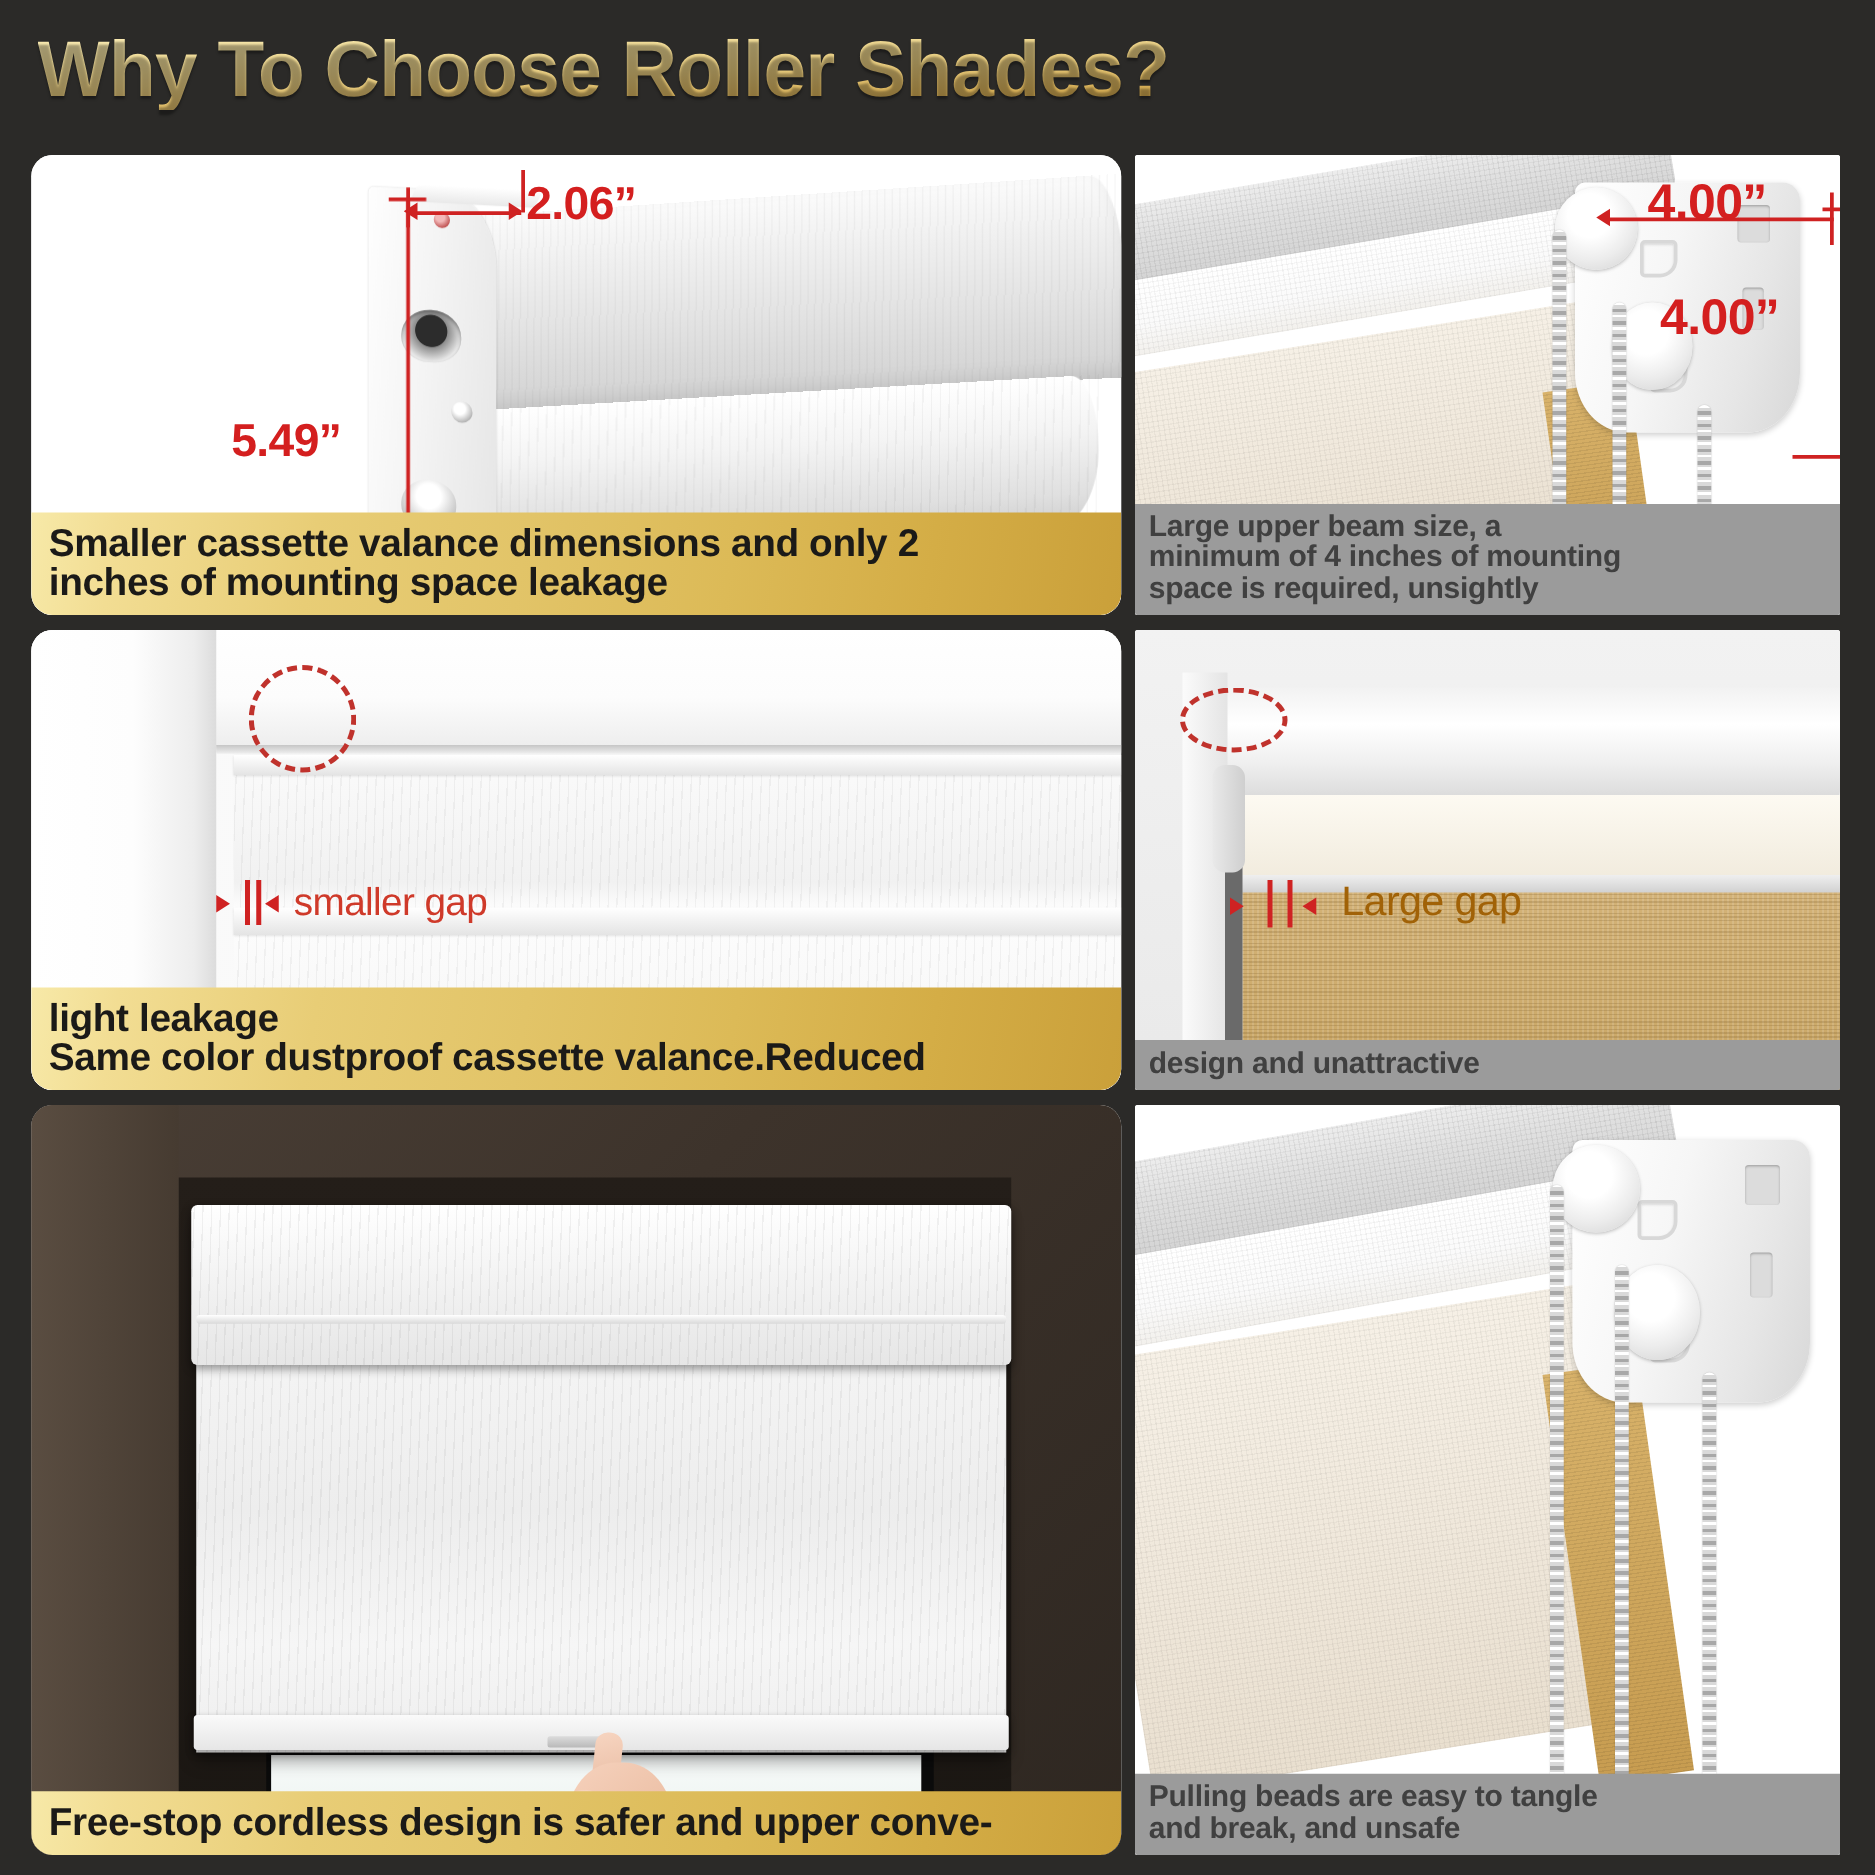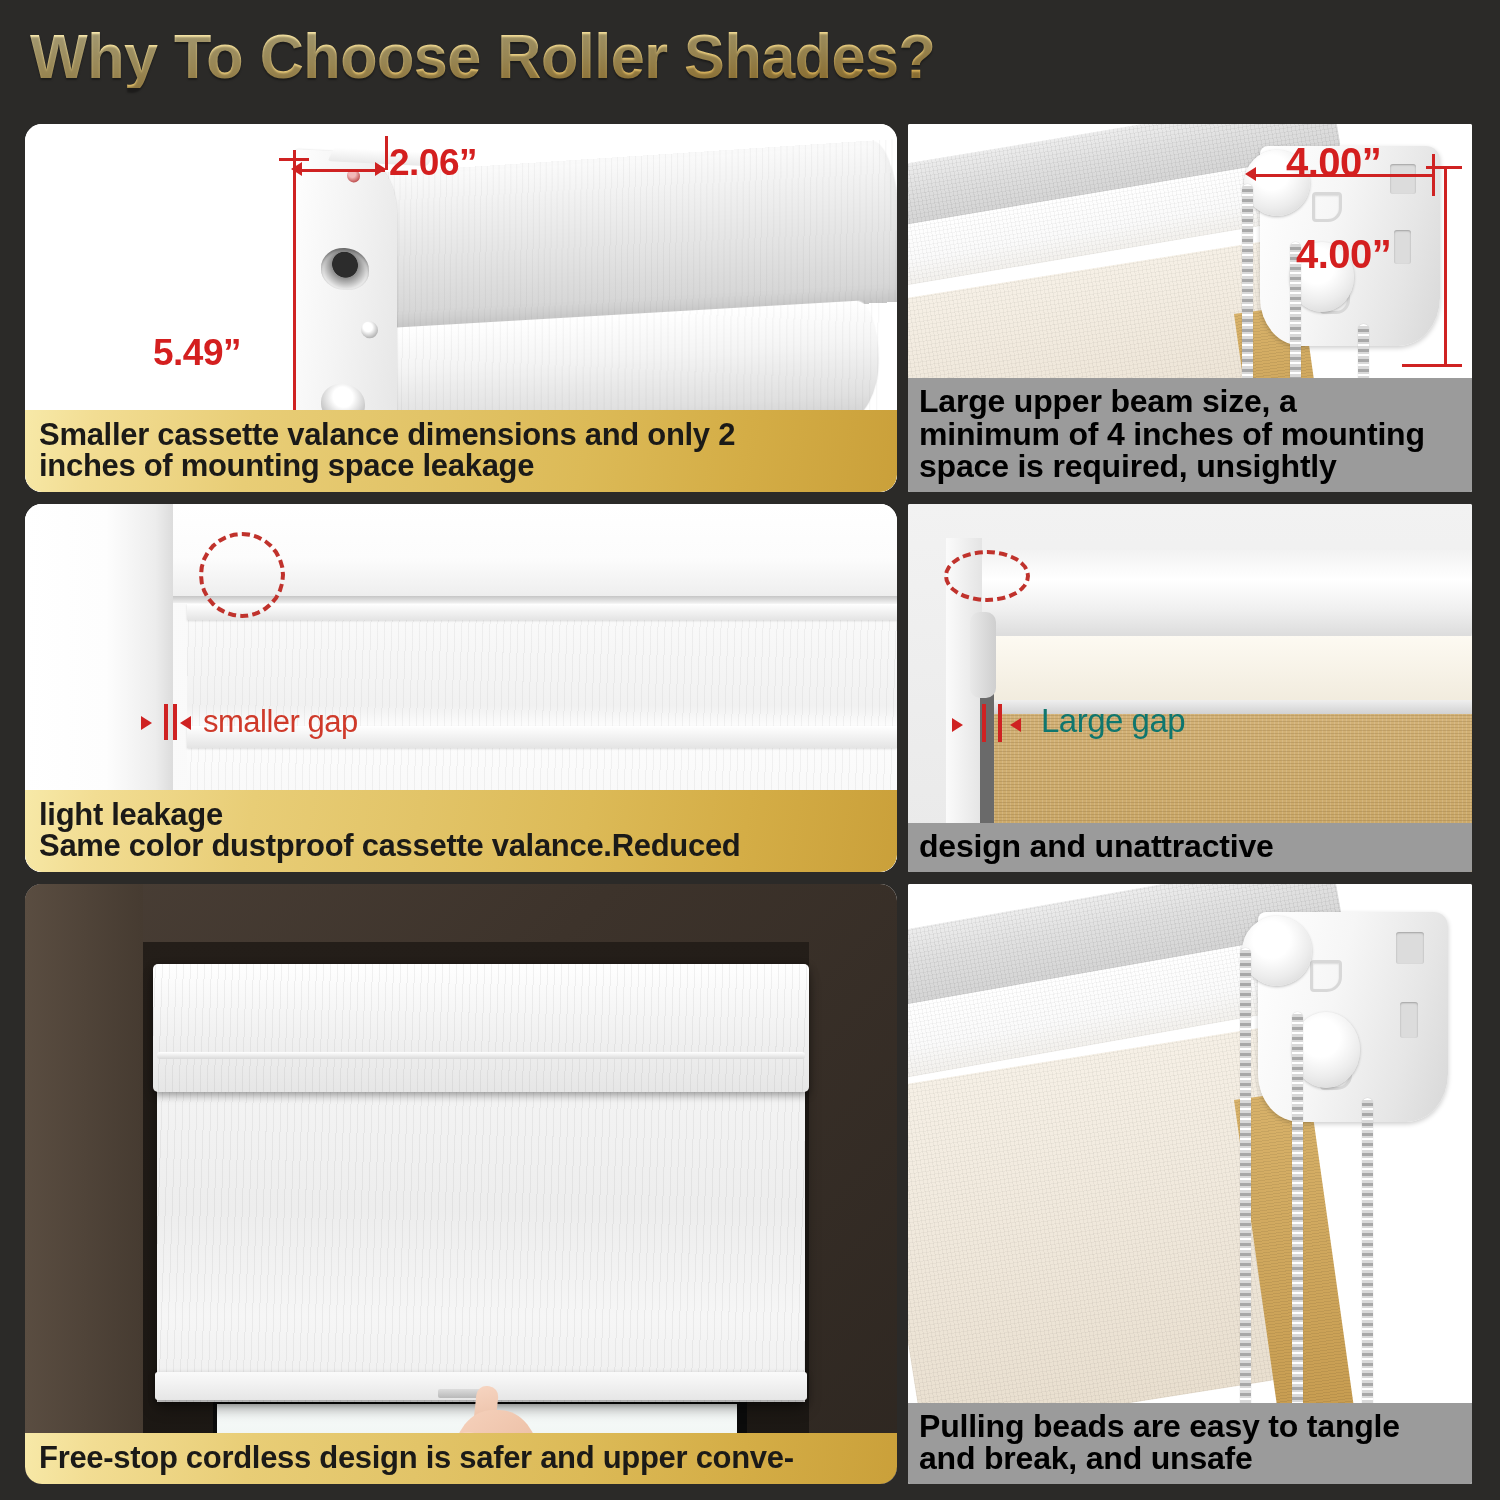--- a/index.html
+++ b/index.html
@@ -39,21 +39,21 @@
   .grid { position: absolute; left: 0; top: 112px; width: 1500px; height: 1388px; }
 
   .panel { position: absolute; overflow: hidden; background: #fff; }
   .panel.left  { left: 25px;  width: 872px; border-radius: 17px; }
   .panel.right { left: 908px; width: 564px; border-radius: 2px; }
 
   .row1 { top: 12px;  height: 368px; }
   .row2 { top: 392px; height: 368px; }
   .row3 { top: 772px; height: 600px; }
 
-  .photo { position: absolute; left:0; top:0; right:0; bottom:0; overflow:hidden; }
+  .photo { position: absolute; left:0; top:0; right:0; bottom:0; overflow:hidden;padding-left:32px; }
 
   
   .caption {
     position: absolute; left: 0; right: 0; bottom: 0;
     padding: 9px 14px 10px 14px;
     font-weight: bold;
     line-height: 1.02;
     z-index: 40;
   }
   .caption.gold {
@@ -61,22 +61,22 @@
         #f7e9a8 0%, #f2dd93 8%, #e8cd76 26%,
         #e2c468 45%, #dcba57 64%, #d4ad46 82%, #caa03a 100%);
     color: #1b1a18;
     font-size: 31px;
     letter-spacing: -0.3px;
     border-bottom-left-radius: 17px;
     border-bottom-right-radius: 17px;
   }
   .caption.gray {
     background: #9b9b9b;
-    color: #000000;
-    font-size: 32px;
+    color: #404040;
+    font-size: 24px;
     letter-spacing: -0.2px;
     padding: 7px 11px 9px 11px;
   }
   .caption span { display:block; white-space: pre-wrap; }
 
   
   .p1-bg { position:absolute; inset:0; background:#ffffff; }
   .cassette-wrap { position:absolute; left:232px; top:18px; width:640px; height:300px; }
   .cass-body {
     position:absolute; left:118px; top:14px; width:520px; height:160px;
@@ -418,21 +418,21 @@
       <div class="g-jamb"></div>
       <div class="g-dark"></div>
       <div class="g-clutch"></div>
       <div class="dashcircle" style="left:36px;top:46px;width:86px;height:52px;"></div>
 
       <div class="gapmark">
         <div class="arrow-r" style="left:44px;top:214px;"></div>
         <div class="gapbar" style="left:74px;top:200px;height:38px;"></div>
         <div class="gapbar" style="left:90px;top:200px;height:38px;"></div>
         <div class="arrow-l" style="left:102px;top:214px;"></div>
-        <div class="dimtext" style="left:133px;top:198px;font-size:33px;font-weight:normal;color:#0f766e;">Large gap</div>
+        <div class="dimtext" style="left:133px;top:198px;font-size:33px;font-weight:normal;color:#a16207;">Large gap</div>
       </div>
     </div>
 
     <div class="caption gray">
       <span>design and unattractive</span>
     </div>
   </div>
 
   <div class="panel left row3">
     <div class="photo">

